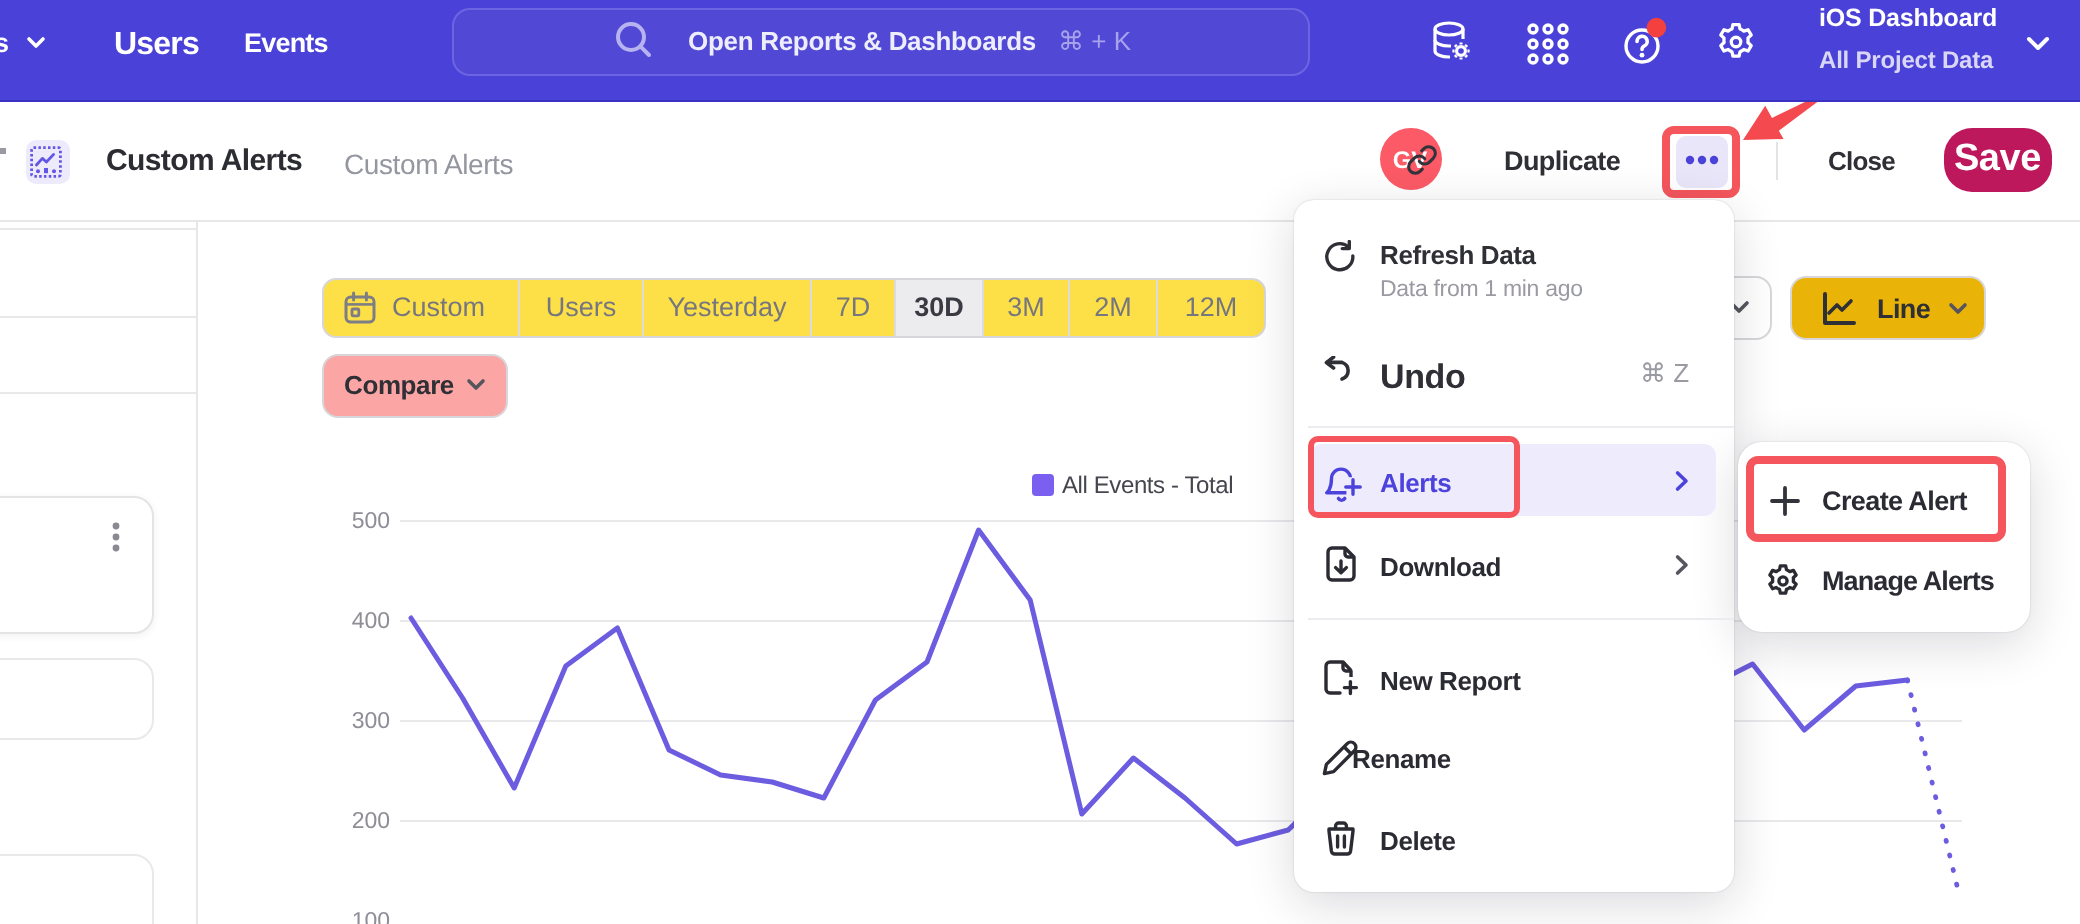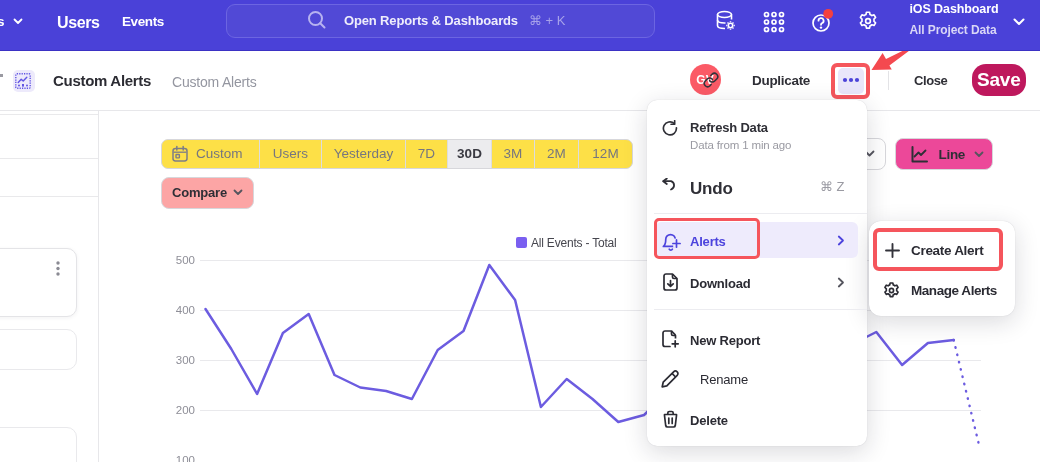--- a/index.html
+++ b/index.html
@@ -77,21 +77,21 @@
     <svg width="10" height="7" viewBox="0 0 10 7" style="margin-left:6px;">
       <polyline points="1.5,1.5 5,5 8.5,1.5" fill="none" stroke="#55555e" stroke-width="1.8" stroke-linecap="round" stroke-linejoin="round"></polyline>
     </svg>
   </div>
 
   <div class="abs" style="left:820px; top:138px; width:66px; height:32px; border:1px solid #d7d7db; border-radius:8px; background:#fff; z-index:2;"></div>
   <svg class="abs" style="left:864px; top:150px; z-index:2;" width="11" height="8" viewBox="0 0 11 8">
     <polyline points="1.5,1.5 5.5,5.5 9.5,1.5" fill="none" stroke="#55555e" stroke-width="1.8" stroke-linecap="round" stroke-linejoin="round"></polyline>
   </svg>
 
-  <div class="abs" style="left:894.5px; top:138px; width:98px; height:32px; border:1px solid #d7d7db; border-radius:8px; background:#ec4899; z-index:2; display:flex; align-items:center; padding-left:14px; font-size:13.5px; letter-spacing:-0.3px; font-weight:bold; color:#2f2f36;">
+  <div class="abs" style="left:894.5px; top:138px; width:98px; height:32px; border:1px solid #d7d7db; border-radius:8px; background:#eab308; z-index:2; display:flex; align-items:center; padding-left:14px; font-size:13.5px; letter-spacing:-0.3px; font-weight:bold; color:#2f2f36;">
     <svg width="19" height="19" viewBox="0 0 19 19" style="margin-right:10px;">
       <polyline points="2.5,2 2.5,16.5 17,16.5" fill="none" stroke="#2f2f36" stroke-width="2" stroke-linecap="round" stroke-linejoin="round"></polyline>
       <polyline points="4.5,11.5 8.5,7.5 11,10 15.5,5.5" fill="none" stroke="#2f2f36" stroke-width="1.8" stroke-linecap="round" stroke-linejoin="round"></polyline>
     </svg>
     Line
     <svg width="10" height="7" viewBox="0 0 10 7" style="margin-left:9px;">
       <polyline points="1.5,1.5 5,5 8.5,1.5" fill="none" stroke="#55555e" stroke-width="1.8" stroke-linecap="round" stroke-linejoin="round"></polyline>
     </svg>
   </div>
 
@@ -243,21 +243,21 @@
       <path d="M9.5,1 V4 a1.5,1.5 0 0 0 1.5,1.5 H13.5 V8.5" fill="none" stroke="#2b2b33" stroke-width="1.7" stroke-linejoin="round"></path>
       <path d="M9.5,1 L13.5,5.2" fill="none" stroke="#2b2b33" stroke-width="1.7"></path>
       <path d="M13.2,10.8 v6 M10.2,13.8 h6" stroke="#2b2b33" stroke-width="1.7" stroke-linecap="round" fill="none"></path>
     </svg>
     <div class="abs" style="left:43px; top:232.5px; font-size:13px; letter-spacing:-0.2px; font-weight:bold; color:#2b2b33;">New Report</div>
 
     <svg class="abs" style="left:14px; top:269px;" width="19" height="19" viewBox="0 0 19 19">
       <path d="M2.2,13.2 L12.6,2.8 a2.5,2.5 0 0 1 3.6,3.6 L5.8,16.8 L1.2,17.8 Z" fill="none" stroke="#2b2b33" stroke-width="1.7" stroke-linejoin="round"></path>
       <path d="M11,4.4 L14.6,8" fill="none" stroke="#2b2b33" stroke-width="1.7"></path>
     </svg>
-    <div class="abs" style="left:53px; top:272px; font-size:13px; letter-spacing:-0.2px; font-weight:normal; color:#2b2b33;">Rename</div>
+    <div class="abs" style="left:29px; top:272px; font-size:13px; letter-spacing:-0.2px; font-weight:bold; color:#2b2b33;">Rename</div>
 
     <svg class="abs" style="left:15px; top:310px;" width="17" height="18" viewBox="0 0 17 18">
       <path d="M2.5,4.5 H14.5 V5.5 L13.3,15.5 a1.8,1.8 0 0 1 -1.8,1.5 H5.5 a1.8,1.8 0 0 1 -1.8,-1.5 L2.5,5.5 Z" fill="none" stroke="#2b2b33" stroke-width="1.7" stroke-linejoin="round"></path>
       <path d="M5.8,4.2 V3 a1.5,1.5 0 0 1 1.5,-1.5 h2.4 a1.5,1.5 0 0 1 1.5,1.5 V4.2" fill="none" stroke="#2b2b33" stroke-width="1.7"></path>
       <path d="M6.8,8 v5.5 M10.2,8 v5.5" stroke="#2b2b33" stroke-width="1.7" stroke-linecap="round" fill="none"></path>
     </svg>
     <div class="abs" style="left:43px; top:312.5px; font-size:13px; letter-spacing:-0.2px; font-weight:bold; color:#2b2b33;">Delete</div>
   </div>
   <div class="abs" style="left:654px; top:218px; width:106px; height:41px; border:3.5px solid #f5555c; border-radius:5px; z-index:22;"></div>
 

